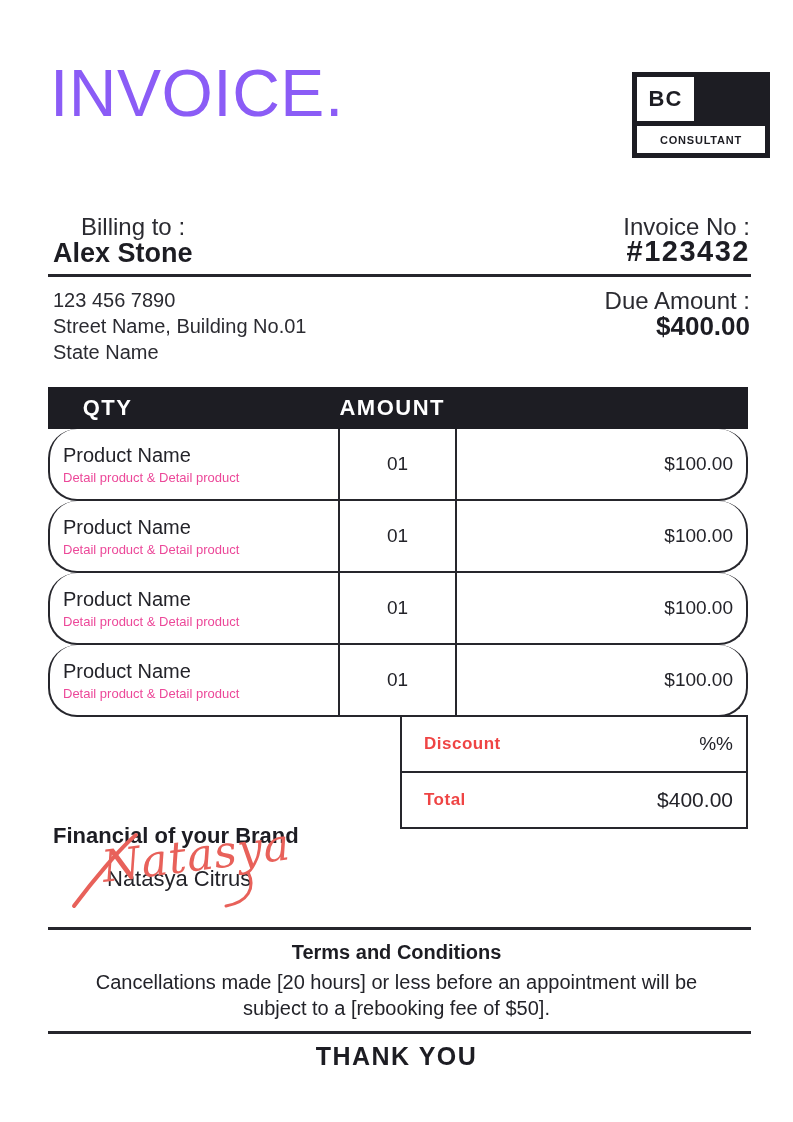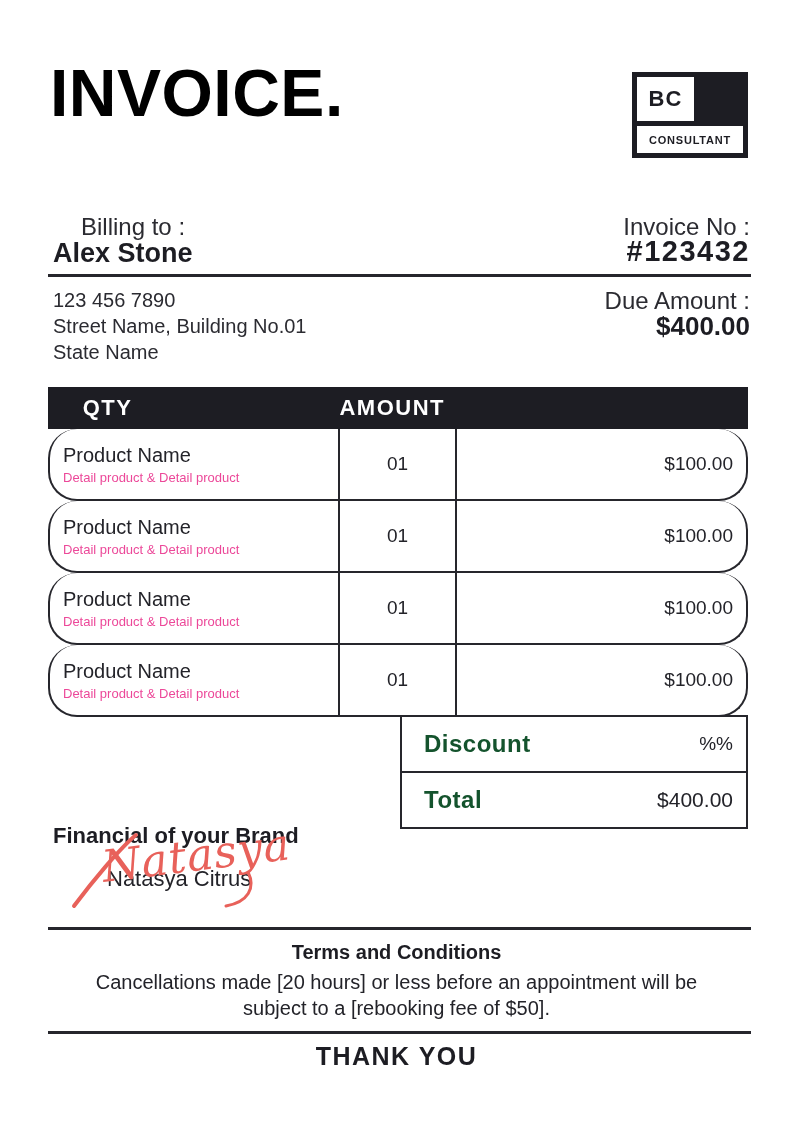--- a/index.html
+++ b/index.html
@@ -6,25 +6,25 @@
   html,body { background:#ffffff; }
   body { font-family:"Liberation Sans", sans-serif; color:#232329; }
   #page {
     position:relative; width:793px; height:1122px; margin:0 auto;
     background:#ffffff; overflow:hidden;
   }
   .abs { position:absolute; }
 
   
   .invoice-title {
-    left:50px; top:60px; font-size:66px; font-weight:bold;
-    letter-spacing:.5px; color:#000000; line-height:1;
+    left:50px; top:60px; font-size:66px; font-weight:normal;
+    letter-spacing:.5px; color:#8b5cf6; line-height:1;
   }
   .logo {
-    left:632px; top:72px; width:116px; height:86px;
+    left:632px; top:72px; width:138px; height:86px;
     background:#1d1d23; padding:5px; display:flex; flex-direction:column; gap:5px;
   }
   .logo-top { flex:1; display:flex; }
   .logo-bc {
     width:57px; background:#ffffff; display:flex; align-items:center; justify-content:center;
     font-size:22px; font-weight:bold; color:#1d1d23; letter-spacing:1px;
   }
   .logo-bottom {
     height:27px; background:#ffffff; display:flex; align-items:center; justify-content:center;
     font-size:11px; font-weight:bold; color:#1d1d23; letter-spacing:.8px;
@@ -69,21 +69,21 @@
   .p-detail { font-size:13px; color:#ec4899; }
 
   
   .summary { left:400px; top:715px; width:348px; }
   .srow {
     height:58px; background:#ffffff; border:2.5px solid #26262c;
     display:flex; align-items:center; justify-content:space-between;
     padding:0 13px 0 22px;
   }
   .srow + .srow { margin-top:-2.5px; }
-  .s-label { font-size:24px; font-weight:bold; color:#14532d; letter-spacing:.5px; }
+  .s-label { font-size:17px; font-weight:bold; color:#ef4444; letter-spacing:.5px; }
   .s-value { font-size:19px; color:#232329; }
   .s-value-total { font-size:21px; }
 
   
   .sig-heading { left:53px; top:823px; font-size:22px; font-weight:bold; color:#1d1d23; }
   .sig-name { left:107px; top:866px; font-size:22px; color:#232329; }
   .sig-script { left:58px; top:832px; width:232px; height:78px; }
 
   
   .rule-2 { top:927px; height:2.5px; }

